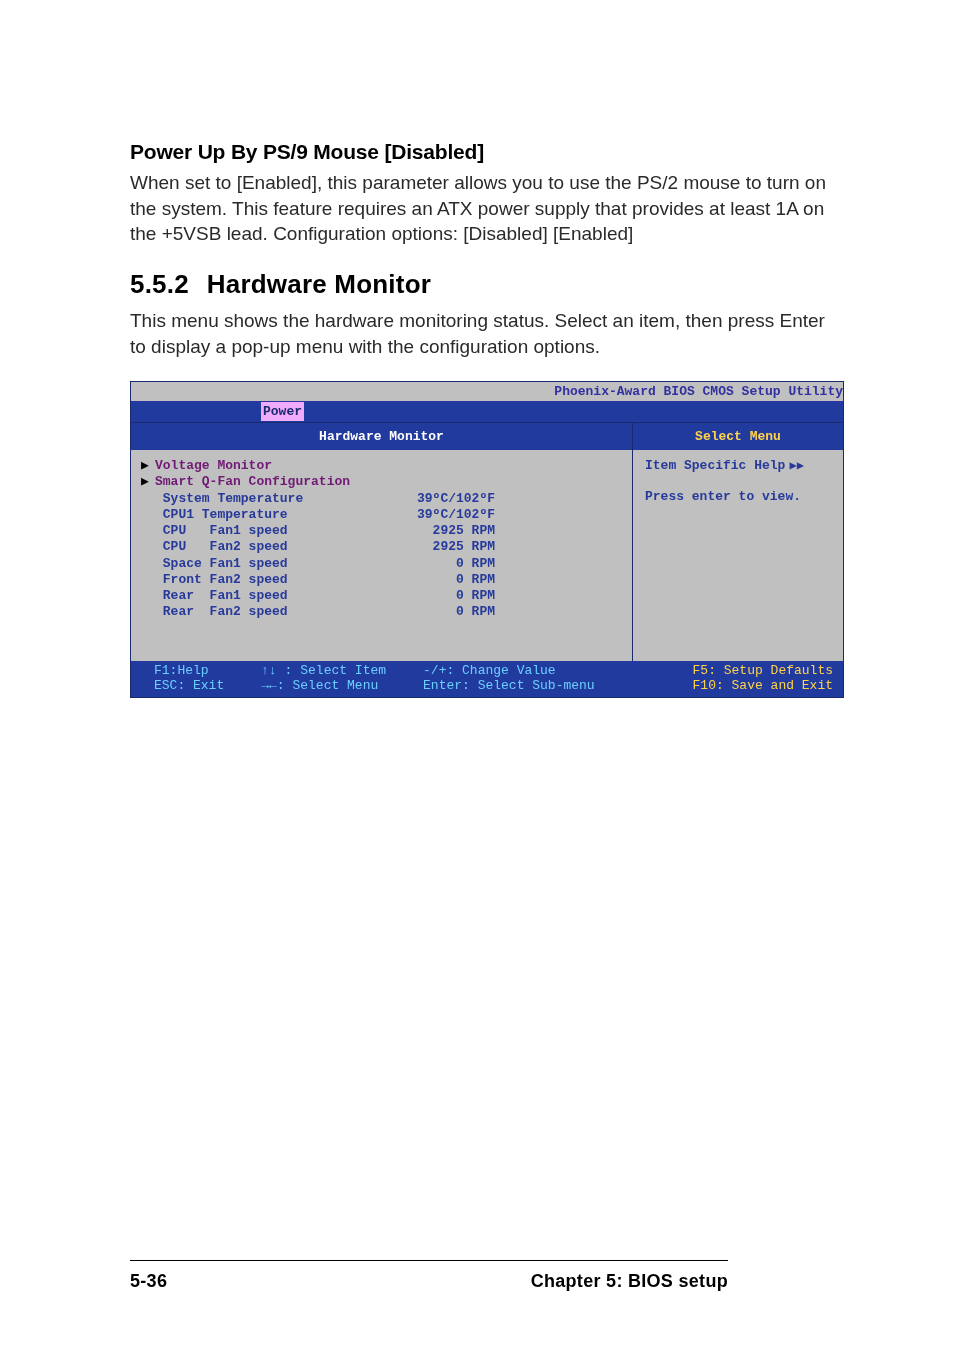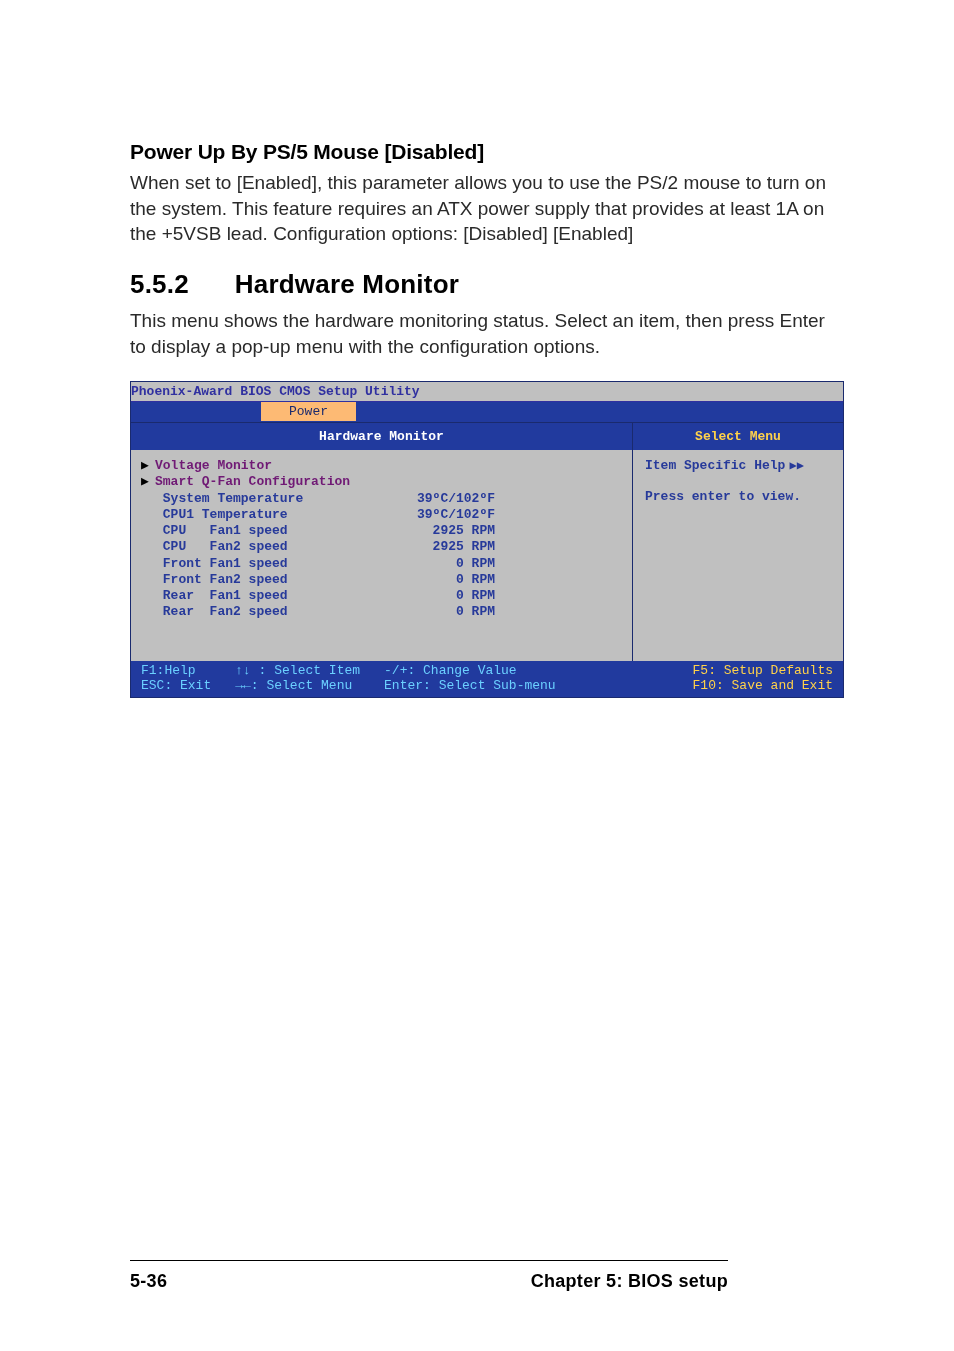--- a/index.html
+++ b/index.html
@@ -2,54 +2,54 @@
 <html><head>
   <meta charset="utf-8">
   <style>
     * { box-sizing: border-box; margin: 0; padding: 0; }
     html, body { width: 954px; font-family: Arial, Helvetica, sans-serif; color: #000; background:#fff; }
     .page { padding: 140px 110px 0 130px; }
     .h3 { font-weight: 700; font-size: 21px; margin-bottom: 6px; letter-spacing: -0.2px; }
     .p { font-size: 19px; line-height: 1.35; color: #2a2a2a; margin-bottom: 22px; }
     .section-num { font-weight: 800; font-size: 26px; letter-spacing: 0.2px; }
     .section-title { font-weight: 800; font-size: 26px; letter-spacing: 0.2px; margin-left: 18px; }
-    .section-row { display: flex; align-items: baseline; margin-top: 10px; margin-bottom: 8px; gap: 28px; }
+    .section-row { display: flex; align-items: baseline; margin-top: 10px; margin-bottom: 8px; }
     .bios { width: 100%; margin-top: 12px; font-family: "Courier New", monospace; font-size: 13px; border: 1px solid #1a2a6e; }
-    .bios .titlebar { background: #c0c0c0; color: #3030a0; text-align: left; font-weight: 700; padding: 2px 0; border-bottom: 1px solid #3030a0; }
+    .bios .titlebar { background: #c0c0c0; color: #3030a0; text-align: right; font-weight: 700; padding: 2px 0; border-bottom: 1px solid #3030a0; }
     .bios .tabbar { background: #213a9e; height: 20px; position: relative; }
-    .bios .tab { position: absolute; left: 130px; top: 0; background: #fdba74; color: #1a2a6e; font-weight: 400; padding: 2px 28px; }
+    .bios .tab { position: absolute; left: 130px; top: 0; background: #f0abfc; color: #1a2a6e; font-weight: 700; padding: 2px 2px; }
     .bios .subhead { display: flex; border-top: 1px solid #1a2a6e; }
     .bios .subhead .left { flex: 1 1 auto; background: #213a9e; color: #fff; text-align: center; font-weight: 700; padding: 6px 0; border-right: 1px solid #1a2a6e; }
     .bios .subhead .right { width: 210px; background: #213a9e; color: #ffd24a; text-align: center; font-weight: 700; padding: 6px 0; }
     .bios .body { display: flex; }
     .bios .body .left { flex: 1 1 auto; background: #c0c0c0; padding: 8px 10px 40px 10px; border-right: 1px solid #1a2a6e; color: #273a9a; font-weight: 700; }
     .bios .body .right { width: 210px; background: #c0c0c0; padding: 8px 10px 40px 12px; color: #273a9a; font-weight: 700; }
     .bios .row { display: flex; align-items: center; line-height: 1.25; }
     .bios .row .arrow { width: 14px; color: #000; }
     .bios .row .lbl { flex: 0 0 220px; white-space: pre; }
     .bios .row .val { flex: 0 0 120px; text-align: right; white-space: pre; }
     .bios .row.nav .lbl { color: #701a75; }
     .bios .row.nonnav .lbl, .bios .row.nonnav .val { color: #273a9a; }
     .helprow { display:flex; align-items:center; }
     .helprow .chev { margin-left: 4px; font-size: 12px; color:#273a9a; }
     .bios .footer { background: #213a9e; color: #6bd0ff; display: flex; gap: 24px; padding: 2px 10px 4px 10px; font-weight: 400; font-size: 13px; }
-    .bios .footer .col { white-space: pre; }
+    .bios .footer .col { white-space: pre; margin-left: 13px; }
     .bios .footer .grow { flex: 1 1 auto; }
     .bios .footer .right { text-align: right; color:#ffd24a; }
     .bios .footer .plain { color:#6bd0ff; }
     .pagefoot { position: absolute; left: 0; width: 838px; top: 1260px; }
     .pagefoot .line { margin: 0 110px 0 130px; border-top: 1.5px solid #000; padding-top: 10px; display:flex; justify-content: space-between; font-weight: 700; font-size: 18px; letter-spacing: 0.3px; }
   </style>
 </head>
 <body>
 
 <div class="page">
 
 
-  <div class="h3">Power Up By PS/5 Mouse [Disabled]</div>
+  <div class="h3">Power Up By PS/9 Mouse [Disabled]</div>
   <div class="p">When set to [Enabled], this parameter allows you to use the PS/2 mouse to turn on the system. This feature requires an ATX power supply that provides at least 1A on the +5VSB lead. Configuration options: [Disabled] [Enabled]</div>
 
   <div class="section-row">
     <span class="section-num">5.5.2</span>
     <span class="section-title">Hardware Monitor</span>
   </div>
   <div class="p">This menu shows the hardware monitoring status. Select an item, then press Enter to display a pop-up menu with the configuration options.</div>
 
   <div class="bios">
     <div class="titlebar">Phoenix-Award BIOS CMOS Setup Utility</div>
@@ -87,21 +87,21 @@
           <span class="lbl"> CPU   Fan1 speed</span>
           <span class="val">2925 RPM</span>
         </div>
         <div class="row nonnav">
           <span class="arrow"></span>
           <span class="lbl"> CPU   Fan2 speed</span>
           <span class="val">2925 RPM</span>
         </div>
         <div class="row nonnav">
           <span class="arrow"></span>
-          <span class="lbl"> Front Fan1 speed</span>
+          <span class="lbl"> Space Fan1 speed</span>
           <span class="val">0 RPM</span>
         </div>
         <div class="row nonnav">
           <span class="arrow"></span>
           <span class="lbl"> Front Fan2 speed</span>
           <span class="val">0 RPM</span>
         </div>
         <div class="row nonnav">
           <span class="arrow"></span>
           <span class="lbl"> Rear  Fan1 speed</span>

